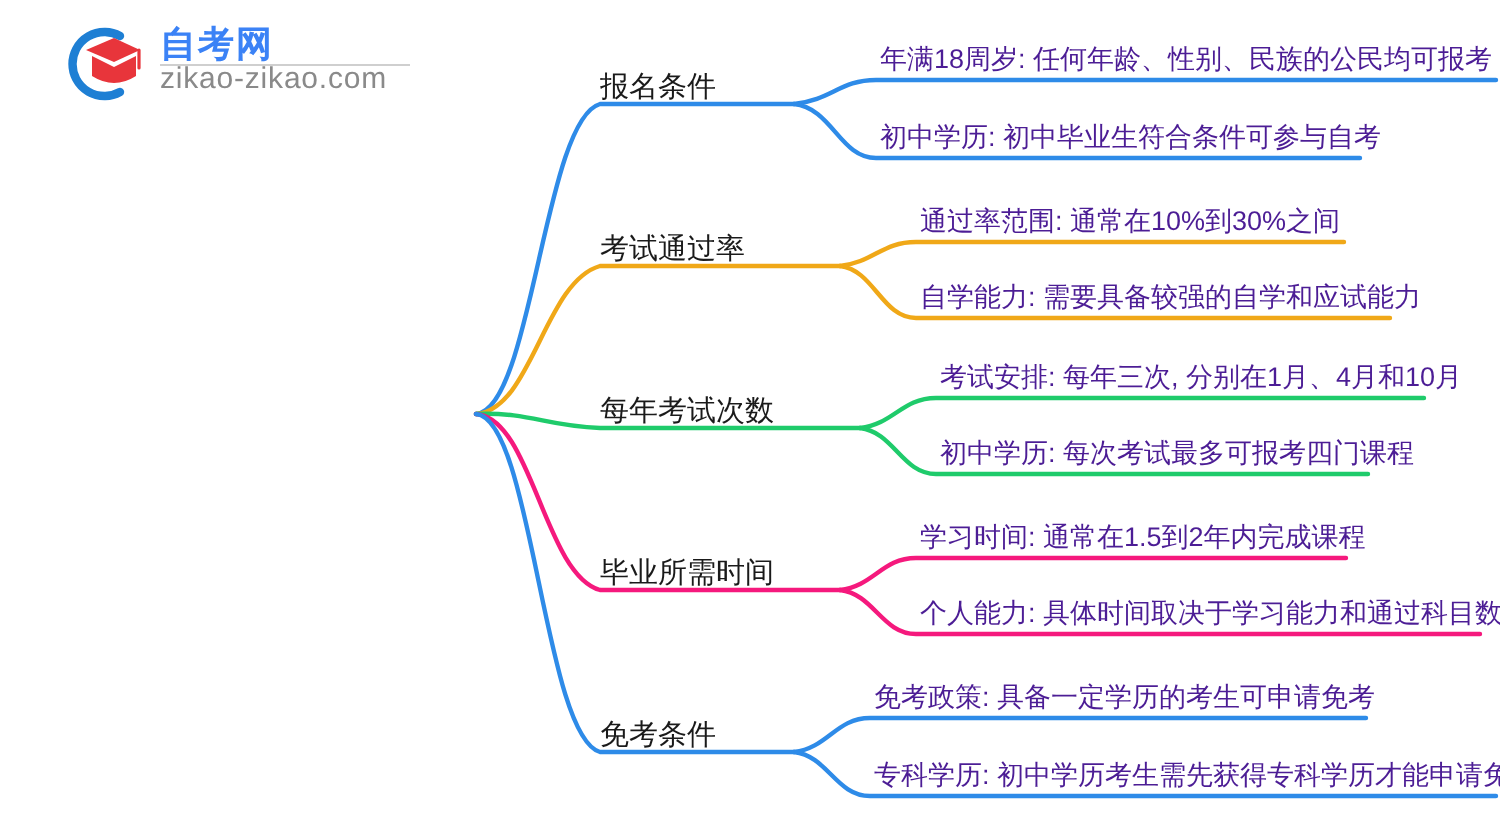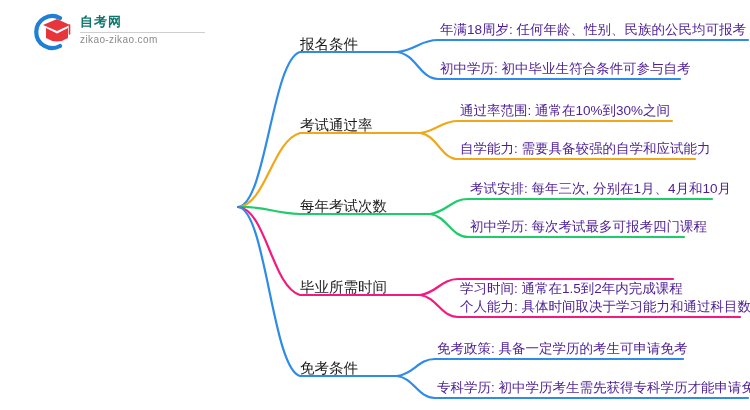--- a/index.html
+++ b/index.html
@@ -10,26 +10,26 @@
     overflow:hidden;
     position:relative;
   }
   #stage{position:absolute;left:0;top:0;width:750px;height:410px;}
 
   
   #logo{position:absolute;left:30px;top:10px;width:180px;height:44px;}
   #logo-mark{position:absolute;left:0;top:2px;width:42px;height:40px;}
   #logo-text{
     position:absolute;left:50px;top:2px;
-    font-size:13px;font-weight:bold;color:#0f766e;
+    font-size:18px;font-weight:bold;color:#3b82f6;
     letter-spacing:1px;line-height:20px;
   }
   #logo-url{
     position:absolute;left:50px;top:24px;
-    font-size:10px;color:#8a8a8a;letter-spacing:.4px;line-height:12px;
+    font-size:15px;color:#8a8a8a;letter-spacing:.4px;line-height:12px;
   }
   #logo-rule{
     position:absolute;left:50px;top:22px;width:125px;height:1px;background:#cfcfcf;
   }
 
   
   #wires{position:absolute;left:0;top:0;width:750px;height:410px;}
 
   
   .root-label{
@@ -104,19 +104,19 @@
 
   <div class="leaf-label" style="left:440px;top:21px;">年满18周岁: 任何年龄、性别、民族的公民均可报考</div>
   <div class="leaf-label" style="left:440px;top:60px;">初中学历: 初中毕业生符合条件可参与自考</div>
 
   <div class="leaf-label" style="left:460px;top:102px;">通过率范围: 通常在10%到30%之间</div>
   <div class="leaf-label" style="left:460px;top:140px;">自学能力: 需要具备较强的自学和应试能力</div>
 
   <div class="leaf-label" style="left:470px;top:180px;">考试安排: 每年三次, 分别在1月、4月和10月</div>
   <div class="leaf-label" style="left:470px;top:218px;">初中学历: 每次考试最多可报考四门课程</div>
 
-  <div class="leaf-label" style="left:460px;top:260px;margin-top:20px;">学习时间: 通常在1.5到2年内完成课程</div>
+  <div class="leaf-label" style="left:460px;top:260px;">学习时间: 通常在1.5到2年内完成课程</div>
   <div class="leaf-label" style="left:460px;top:298px;">个人能力: 具体时间取决于学习能力和通过科目数量</div>
 
   <div class="leaf-label" style="left:437px;top:340px;">免考政策: 具备一定学历的考生可申请免考</div>
   <div class="leaf-label" style="left:437px;top:379px;">专科学历: 初中学历考生需先获得专科学历才能申请免考</div>
 
 </div>
 
 </body></html>

